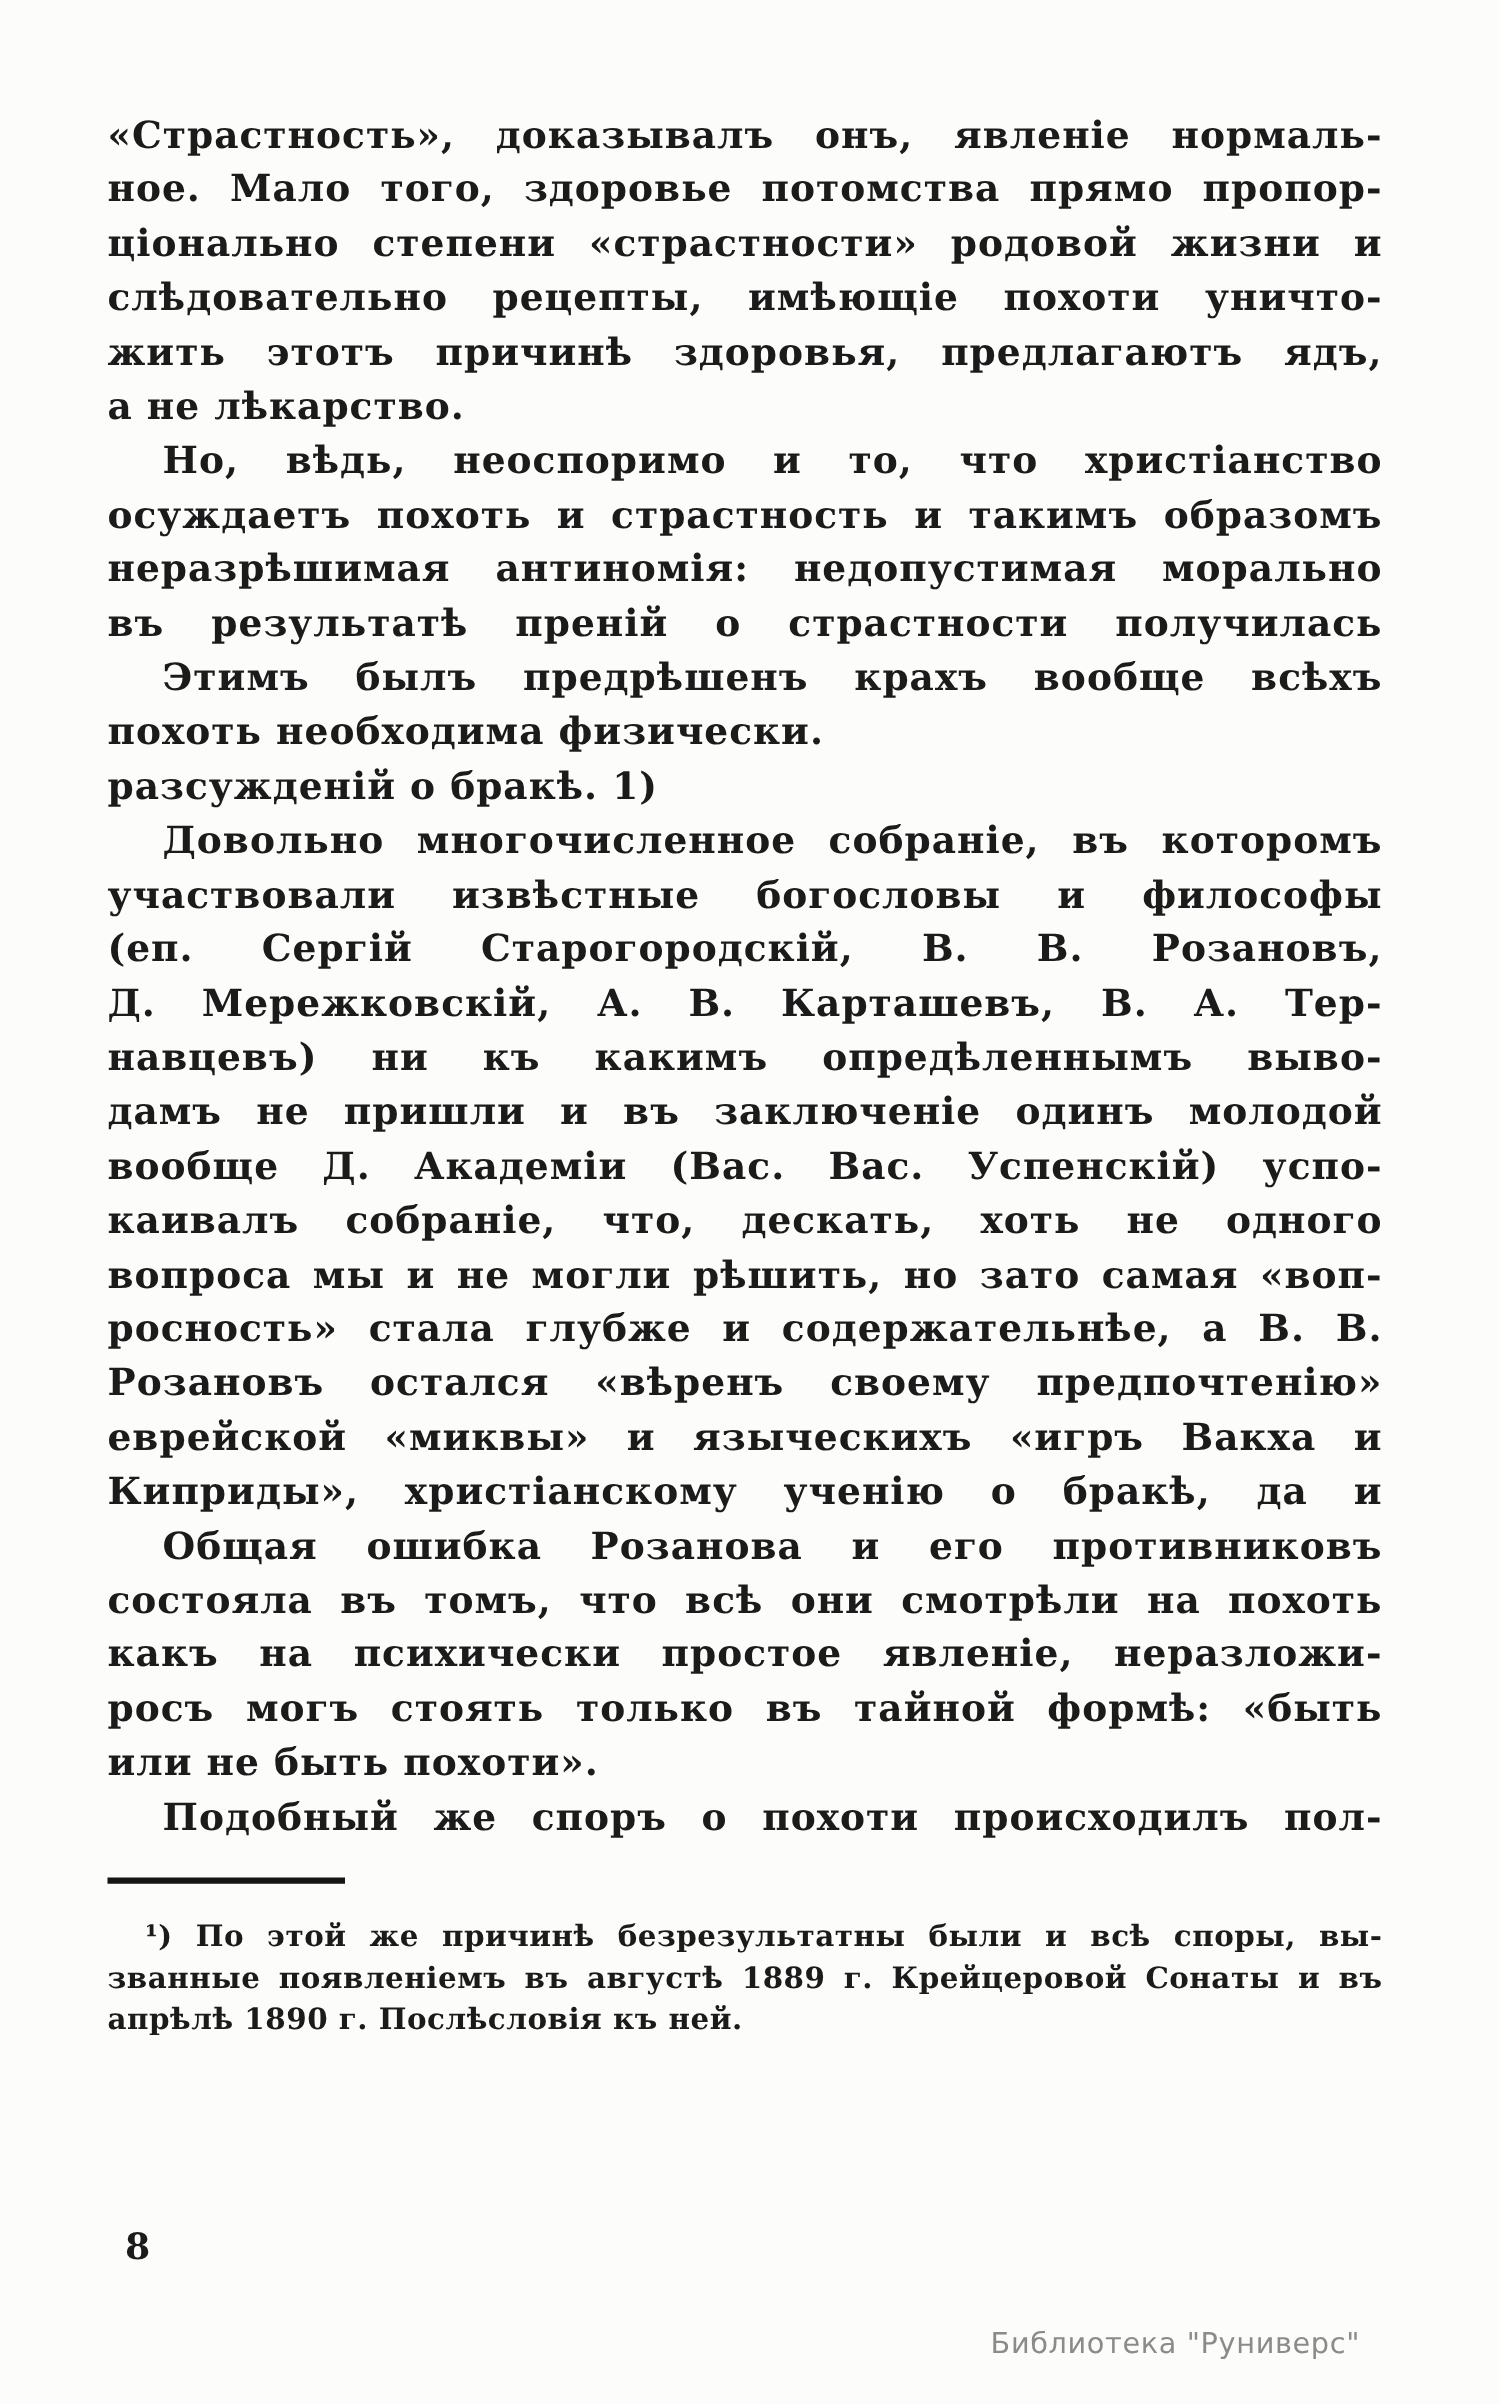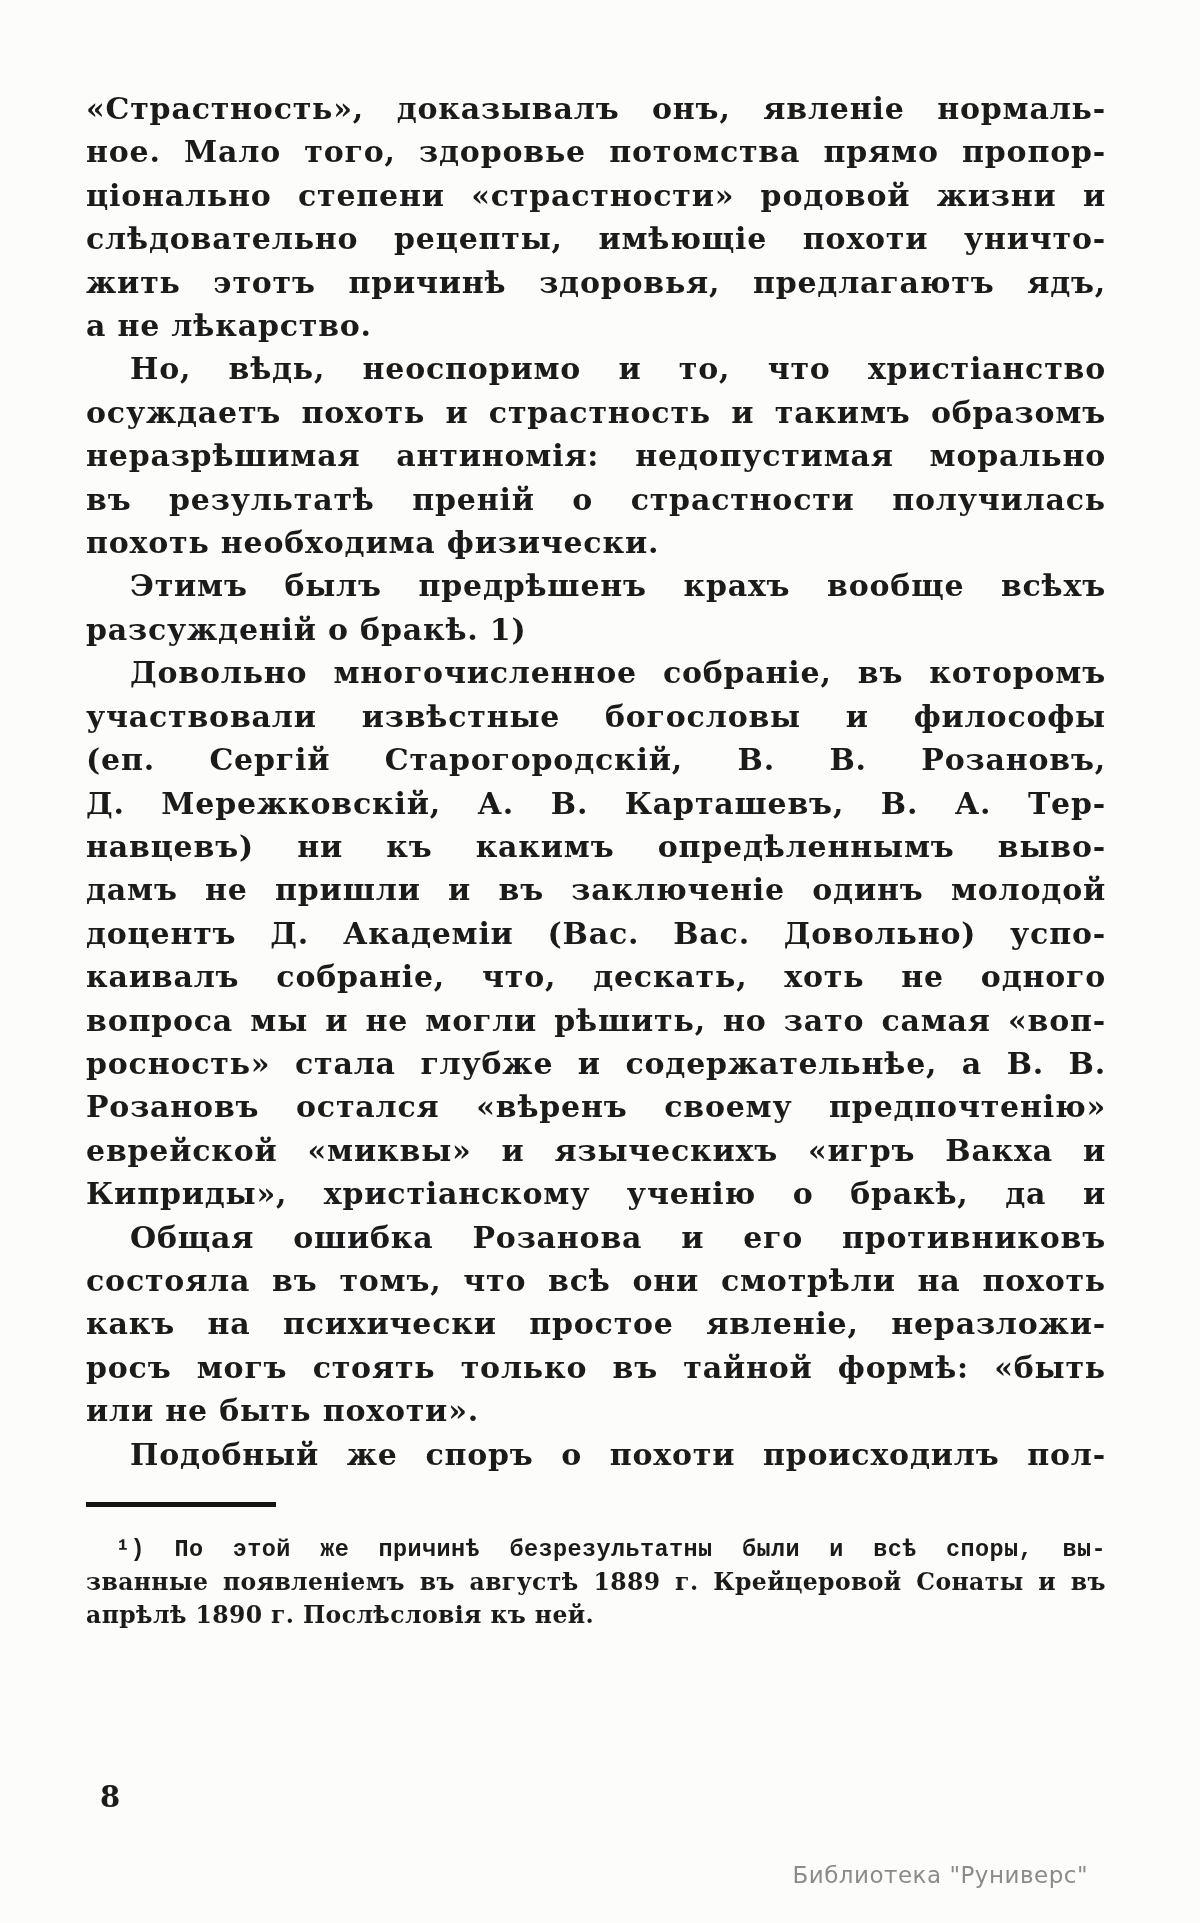--- a/index.html
+++ b/index.html
@@ -42,21 +42,21 @@
     border: none;
     border-top: 5px solid #151515;
     width: 190px;
     margin: 26px 0 26px 0;
   }
   .footnote .line {
     font-size: 23.5px;
     line-height: 33px;
     letter-spacing: 0.4px;
   }
-  .footnote .line.indent { text-indent: 30px; font-family: Liberation Mono, monospace; }
+  .footnote .line.indent { text-indent: 30px; }
 
   .page-number {
     position: absolute;
     left: 100px;
     top: 1780px;
     font-size: 29px;
     font-weight: 700;
     color: #1b1b1b;
   }
   .watermark {
@@ -79,30 +79,30 @@
         <div class="line">«Страстность», доказывалъ онъ, явленіе нормаль-</div>
         <div class="line">ное. Мало того, здоровье потомства прямо пропор-</div>
         <div class="line">ціонально степени «страстности» родовой жизни и</div>
         <div class="line">слѣдовательно рецепты, имѣющіе похоти уничто-</div>
         <div class="line">жить этотъ причинѣ здоровья, предлагаютъ ядъ,</div>
         <div class="line end">а не лѣкарство.</div>
         <div class="line indent">Но, вѣдь, неоспоримо и то, что христіанство</div>
         <div class="line">осуждаетъ похоть и страстность и такимъ образомъ</div>
         <div class="line">неразрѣшимая антиномія: недопустимая морально</div>
         <div class="line">въ результатѣ преній о страстности получилась</div>
+        <div class="line indent">Этимъ былъ предрѣшенъ крахъ вообще всѣхъ</div>
         <div class="line end">похоть необходима физически.</div>
-        <div class="line indent">Этимъ былъ предрѣшенъ крахъ вообще всѣхъ</div>
         <div class="line end">разсужденій о бракѣ. 1)</div>
         <div class="line indent">Довольно многочисленное собраніе, въ которомъ</div>
         <div class="line">участвовали извѣстные богословы и философы</div>
         <div class="line">(еп. Сергій Старогородскій, В. В. Розановъ,</div>
         <div class="line">Д. Мережковскій, А. В. Карташевъ, В. А. Тер-</div>
         <div class="line">навцевъ) ни къ какимъ опредѣленнымъ выво-</div>
         <div class="line">дамъ не пришли и въ заключеніе одинъ молодой</div>
-        <div class="line">доцентъ Д. Академіи (Вас. Вас. Довольно) успо-</div>
+        <div class="line">вообще Д. Академіи (Вас. Вас. Успенскій) успо-</div>
         <div class="line">каивалъ собраніе, что, дескать, хоть не одного</div>
         <div class="line">вопроса мы и не могли рѣшить, но зато самая «воп-</div>
         <div class="line">росность» стала глубже и содержательнѣе, а В. В.</div>
         <div class="line">Розановъ остался «вѣренъ своему предпочтенію»</div>
         <div class="line">еврейской «миквы» и языческихъ «игръ Вакха и</div>
         <div class="line">Киприды», христіанскому ученію о бракѣ, да и</div>
         <div class="line indent">Общая ошибка Розанова и его противниковъ</div>
         <div class="line">состояла въ томъ, что всѣ они смотрѣли на похоть</div>
         <div class="line">какъ на психически простое явленіе, неразложи-</div>
         <div class="line">росъ могъ стоять только въ тайной формѣ: «быть</div>

